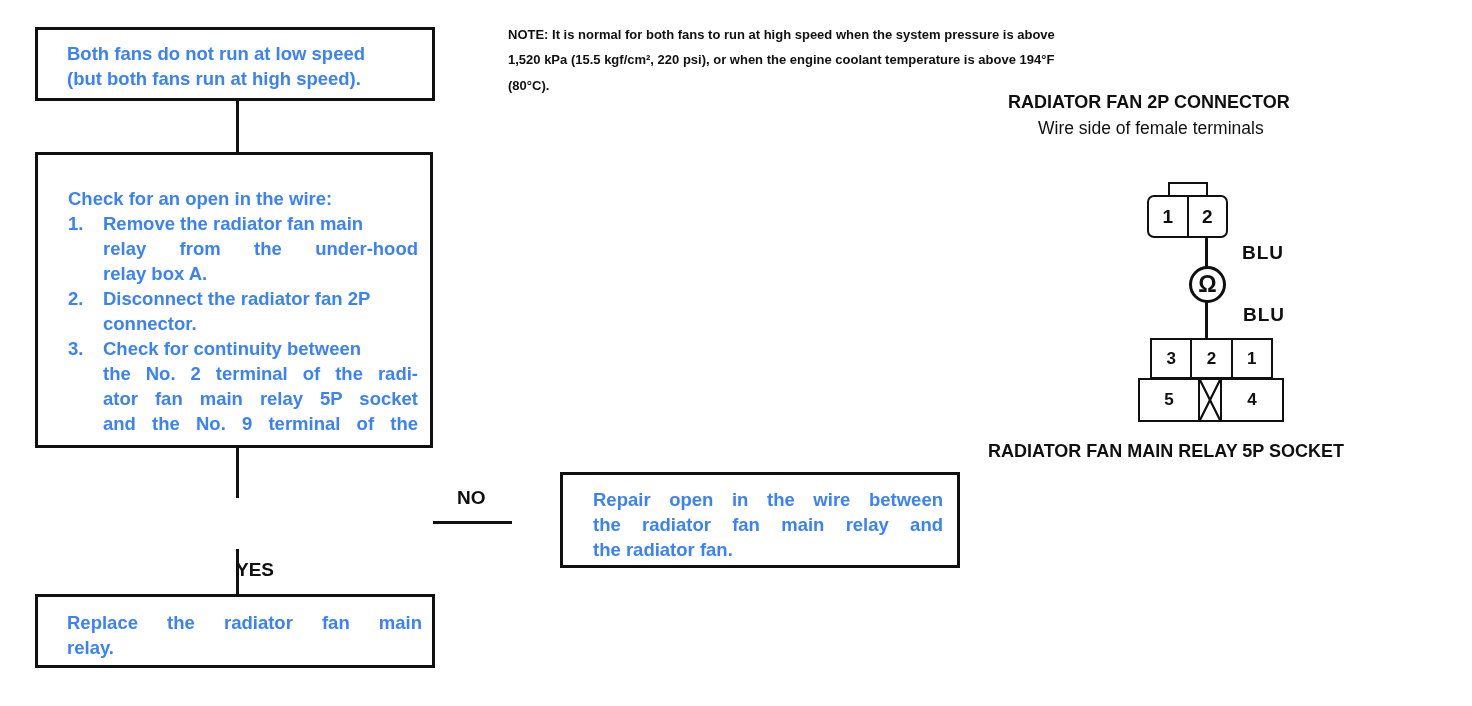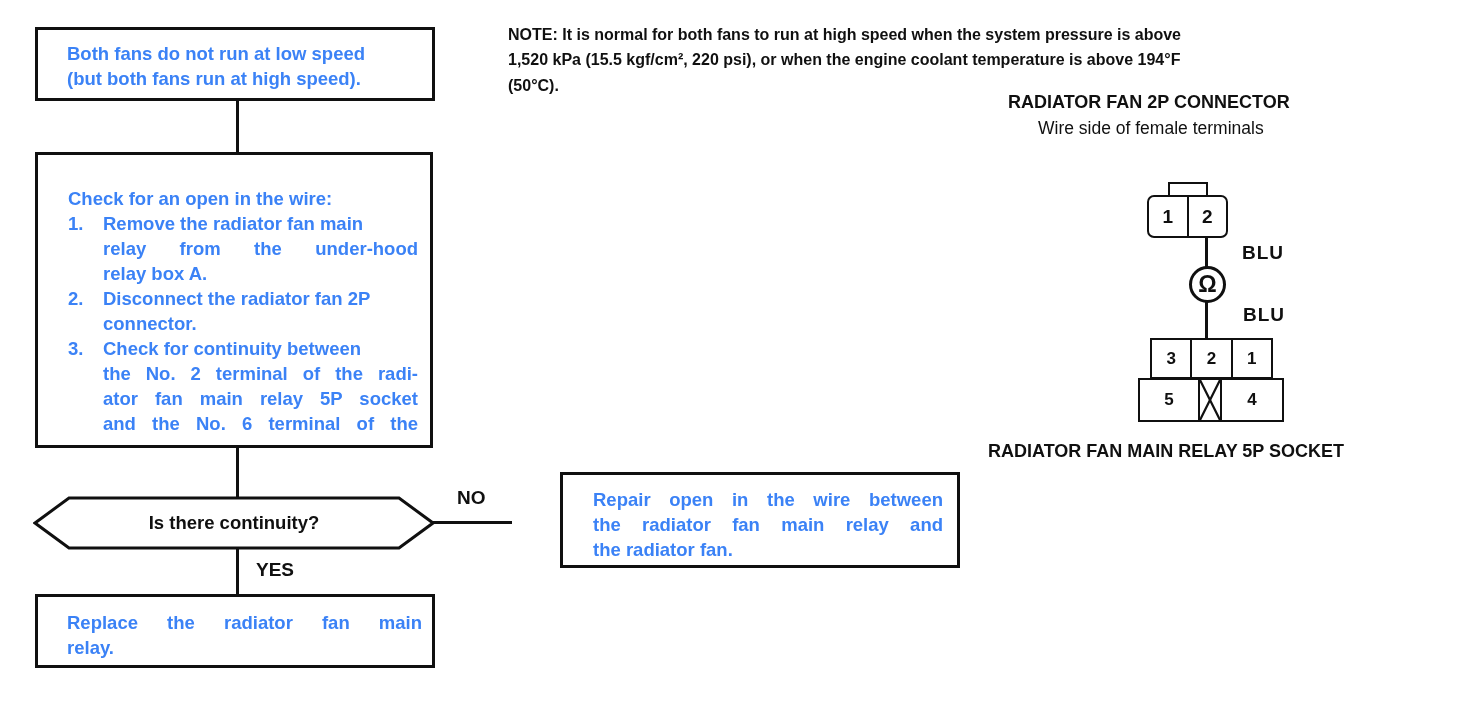--- a/index.html
+++ b/index.html
@@ -60,32 +60,32 @@
     display:flex; align-items:center; justify-content:center;
     font-weight:700; font-size:17px;
   }
   .sock-row1 .sock-cell { flex:1; }
   .sock-row1 .sock-cell + .sock-cell { border-left:2.5px solid #101010; }
   .cell5 { flex:0 0 58px; }
   .cellx { flex:0 0 24px; border-left:2.5px solid #101010; border-right:2.5px solid #101010; position:relative; }
   .cell4 { flex:1; }
   .note-block {
     position:absolute; left:508px; top:22px; width:955px;
-    font-weight:600; font-size:16px; line-height:25.4px; color:#101010;
+    font-weight:600; font-size:13px; line-height:25.4px; color:#101010;
   }
 </style>
 </head>
 <body>
 
 <div class="page">
 
   <div class="note-block">
     <div>NOTE:  It is normal for both fans to run at high speed when the system pressure is above</div>
     <div>1,520 kPa (15.5 kgf/cm², 220 psi), or when the engine coolant temperature is above 194°F</div>
-    <div>(50°C).</div>
+    <div>(80°C).</div>
   </div>
 
   <div class="fbox" style="left:35px; top:27px; width:400px; height:74px; padding:11px 8px 0 29px;">
     <div>Both fans do not run at low speed</div>
     <div>(but both fans run at high speed).</div>
   </div>
 
   <div class="vline" style="left:236px; top:100px; height:53px;"></div>
 
   <div class="fbox" style="left:35px; top:152px; width:398px; height:296px; padding:31px 12px 0 30px;">
@@ -104,39 +104,33 @@
         <div>Disconnect the radiator fan 2P</div>
         <div>connector.</div>
       </span>
     </div>
     <div class="step">
       <span class="num">3.</span>
       <span class="lines">
         <div>Check for continuity between</div>
         <div class="jline">the No. 2 terminal of the radi-</div>
         <div class="jline">ator fan main relay 5P socket</div>
-        <div class="jline">and the No. 6 terminal of the</div>
+        <div class="jline">and the No. 9 terminal of the</div>
       </span>
     </div>
   </div>
 
   <div class="vline" style="left:236px; top:447px; height:51px;"></div>
 
-  <div class="hex-wrap">
-    <svg width="402" height="54" viewBox="0 0 402 54">
-      <polygon points="2,27 36,2 366,2 400,27 366,52 36,52" fill="#ffffff" stroke="#101010" stroke-width="3"></polygon>
-    </svg>
-    <div class="hex-text">Is there continuity?</div>
-  </div>
 
   <div class="hline" style="left:433px; top:521px; width:79px;"></div>
   <div class="branch-label" style="left:457px; top:487px;">NO</div>
 
   <div class="vline" style="left:236px; top:549px; height:49px;"></div>
-  <div class="branch-label" style="left:256px; top:559px;">YES</div>
+  <div class="branch-label" style="left:236px; top:559px;">YES</div>
 
   <div class="fbox" style="left:512px; top:472px; width:400px; height:96px; padding:12px 14px 0 30px;margin-left:48px;">
     <div class="jline">Repair open in the wire between</div>
     <div class="jline">the radiator fan main relay and</div>
     <div>the radiator fan.</div>
   </div>
 
   <div class="fbox" style="left:35px; top:594px; width:400px; height:74px; padding:13px 10px 0 29px;">
     <div class="jline">Replace the radiator fan main</div>
     <div>relay.</div>

